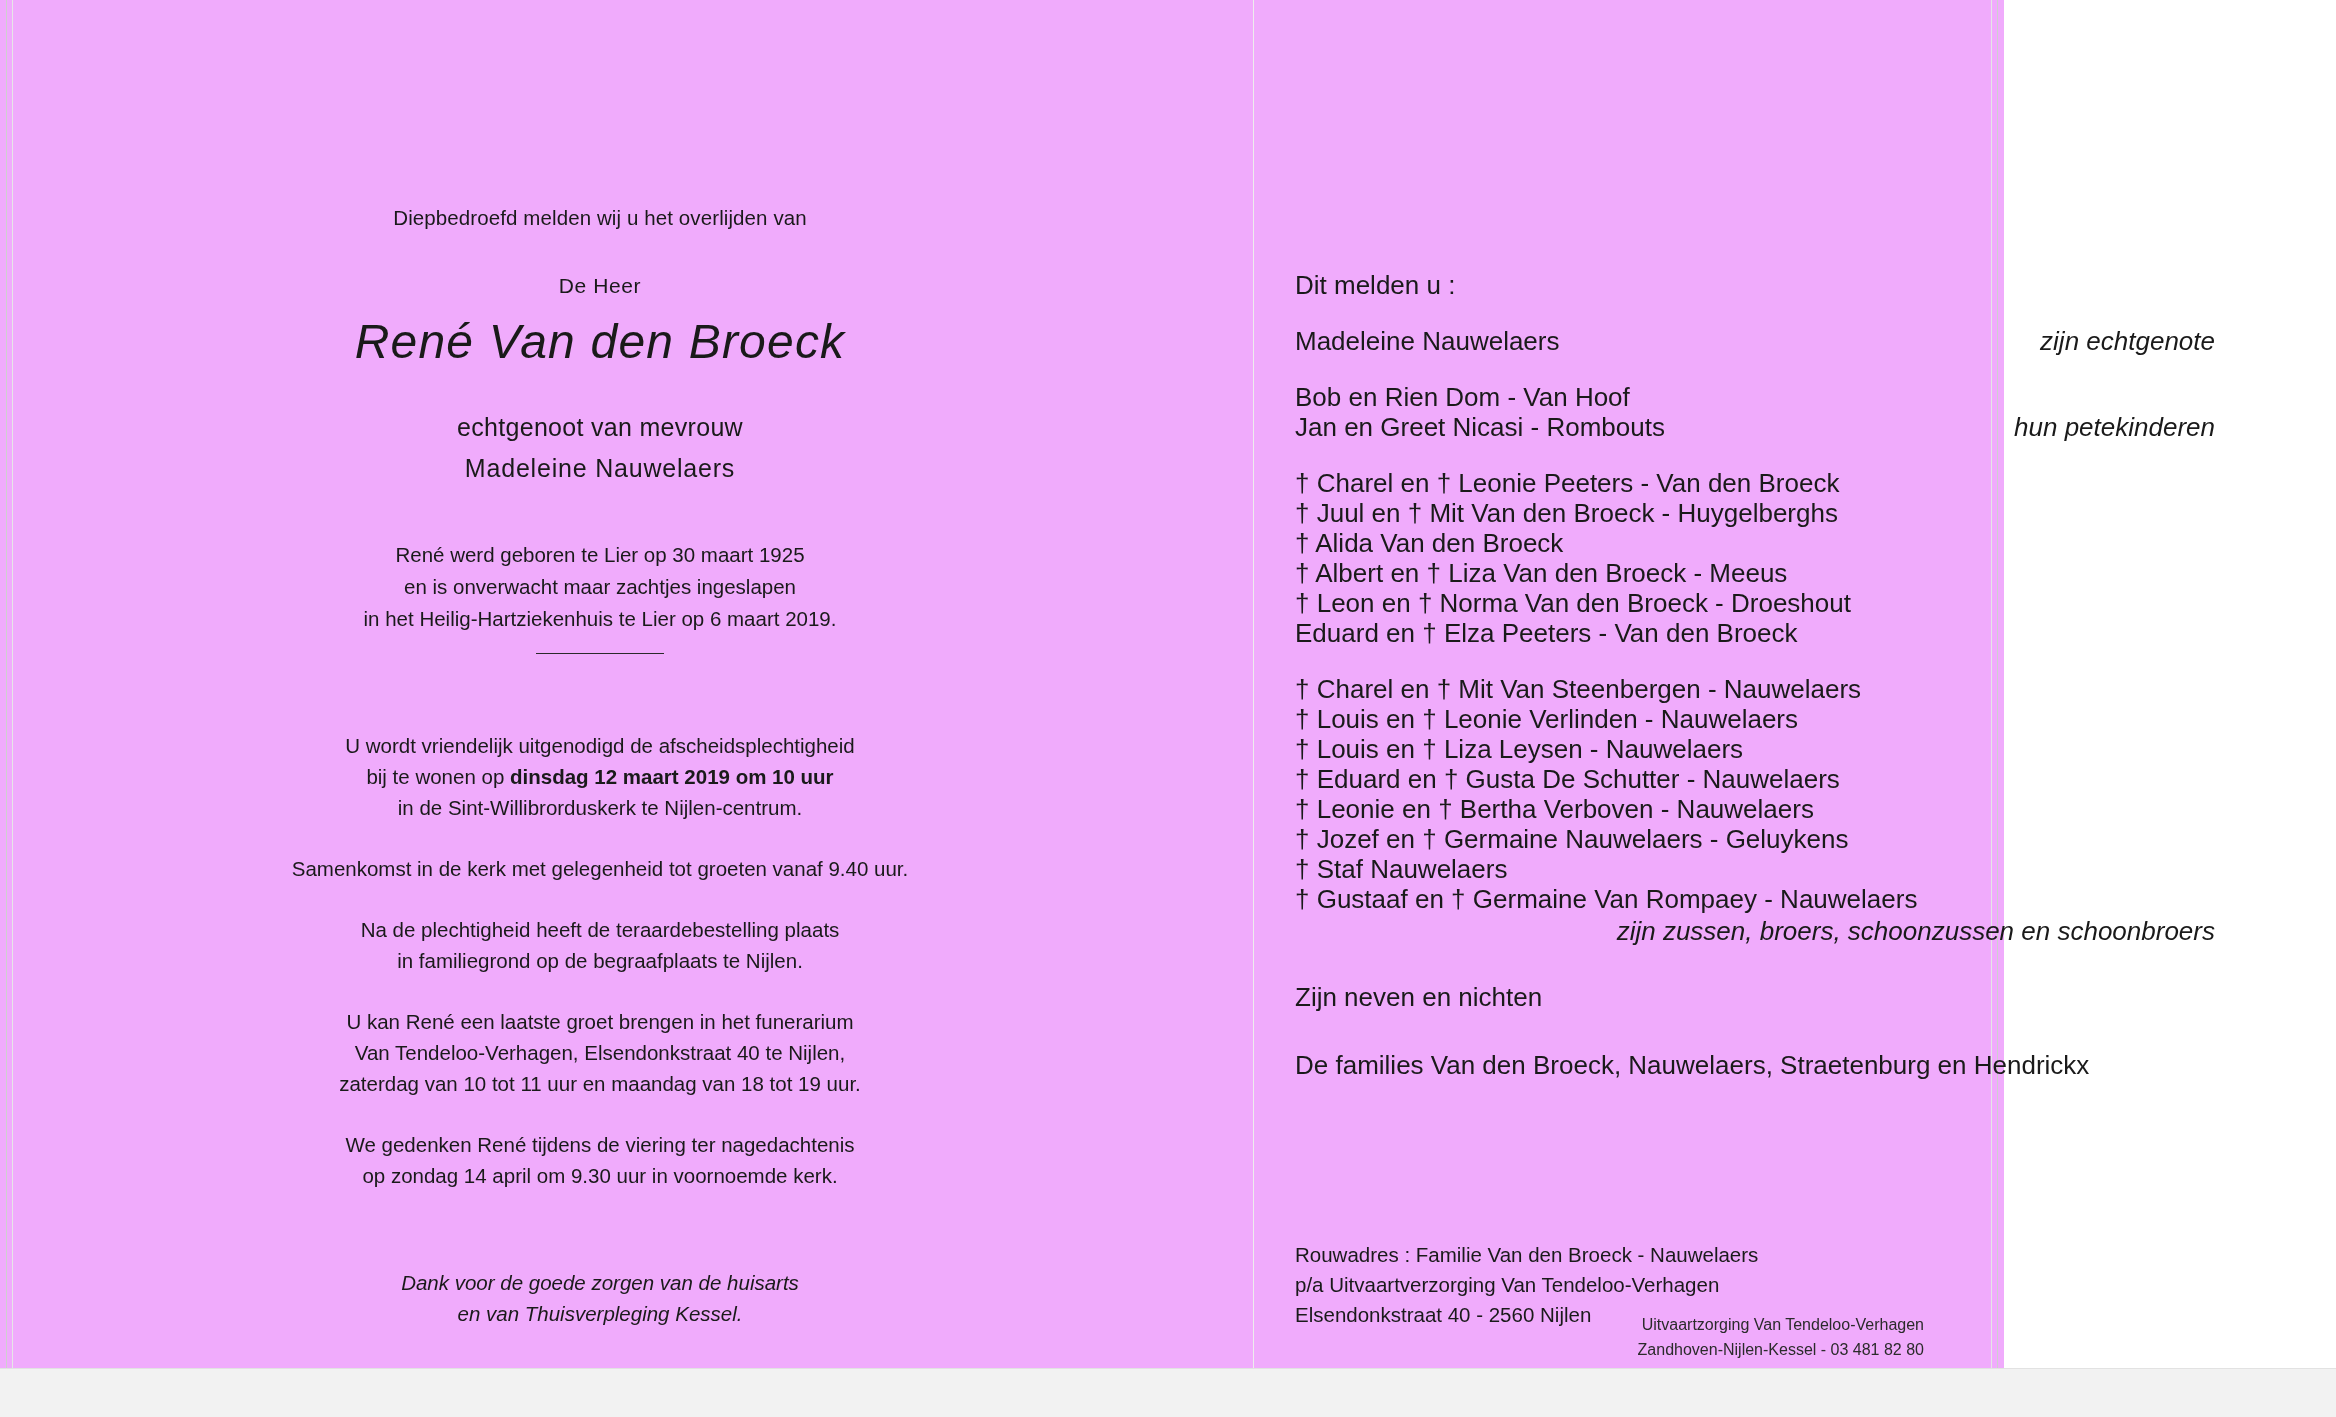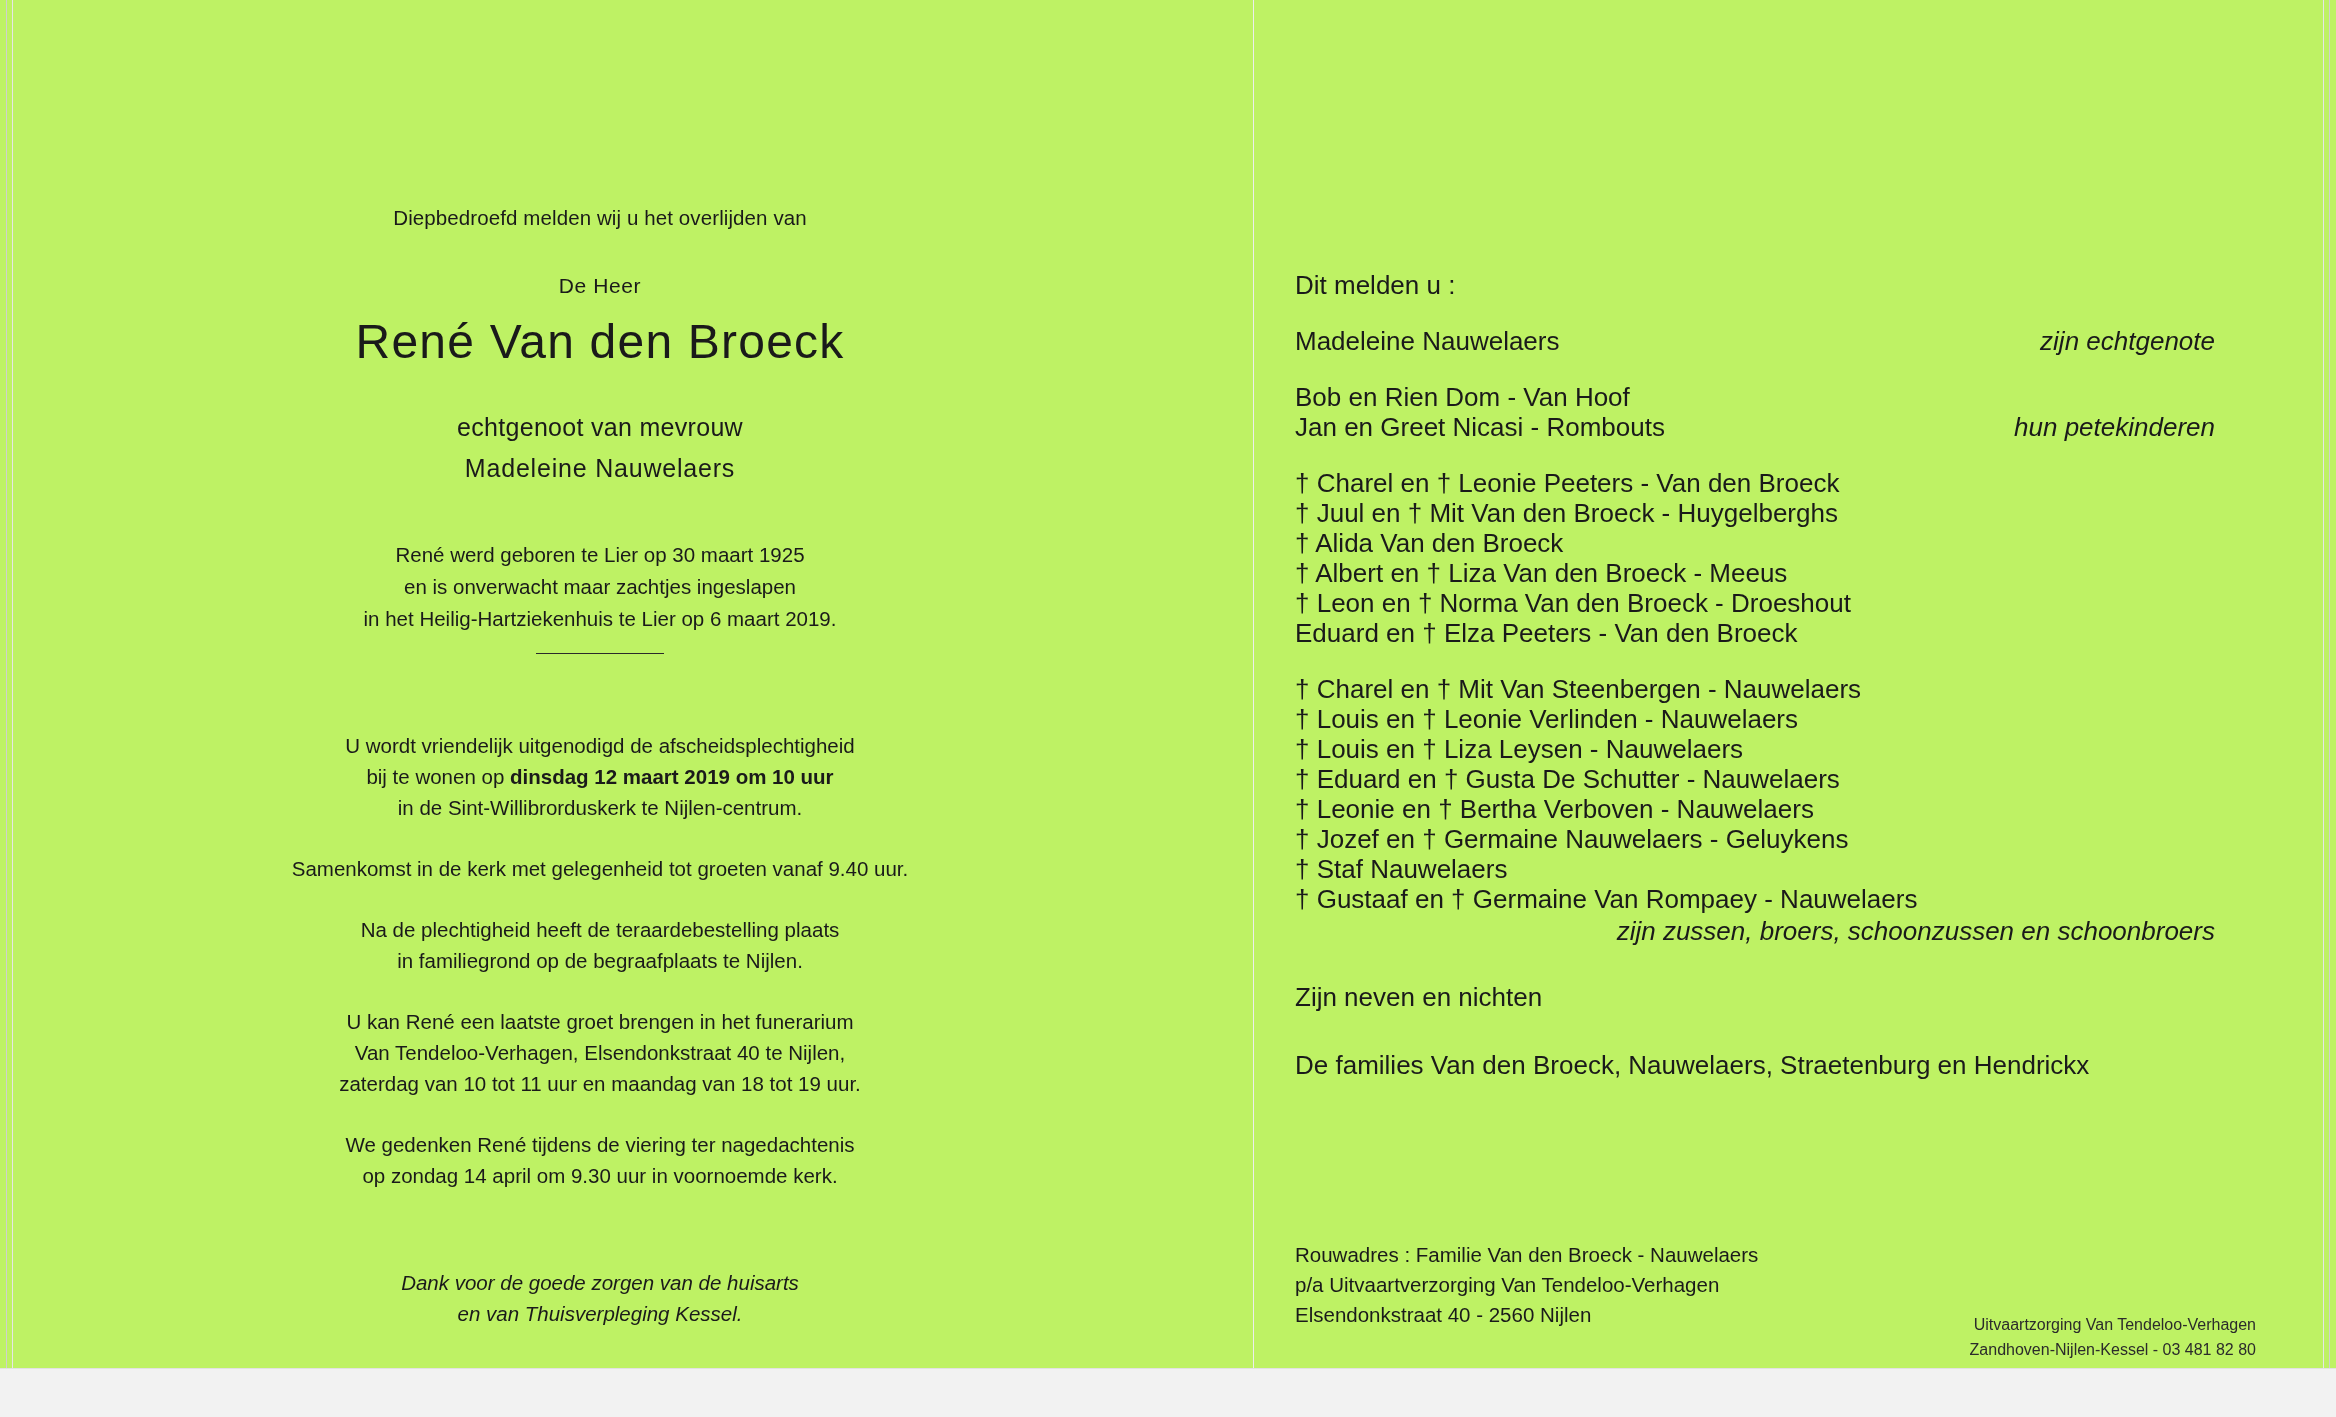--- a/index.html
+++ b/index.html
@@ -11,23 +11,23 @@
     width: 2336px;
     height: 1417px;
     font-family: "Liberation Sans", sans-serif;
     color: #1a1a1a;
     position: relative;
     overflow: hidden;
   }
   .page {
     position: absolute;
     left: 0; top: 0;
-    width: 2336px;
-    height: 1417px;
-    background: #bef264;
+    width: 2004px;
+    height: 1417px;
+    background: #f0abfc;
   }
   
   .edge-rule {
     position: absolute;
     top: 0;
     width: 1px;
     height: 1417px;
     background: #cfcfcf;
   }
   .edge-rule.left { left: 6px; }
@@ -71,20 +71,21 @@
     font-size: 21px;
     letter-spacing: 0.6px;
     margin-bottom: 16px;
   }
   .name-main {
     font-size: 48px;
     letter-spacing: 1.2px;
     font-weight: 400;
     margin-bottom: 44px;
     white-space: nowrap;
+    font-style: italic;
   }
   .spouse-lead {
     font-size: 25px;
     letter-spacing: 0.3px;
     margin-bottom: 12px;
   }
   .spouse-name {
     font-size: 25px;
     letter-spacing: 0.8px;
     margin-bottom: 56px;

